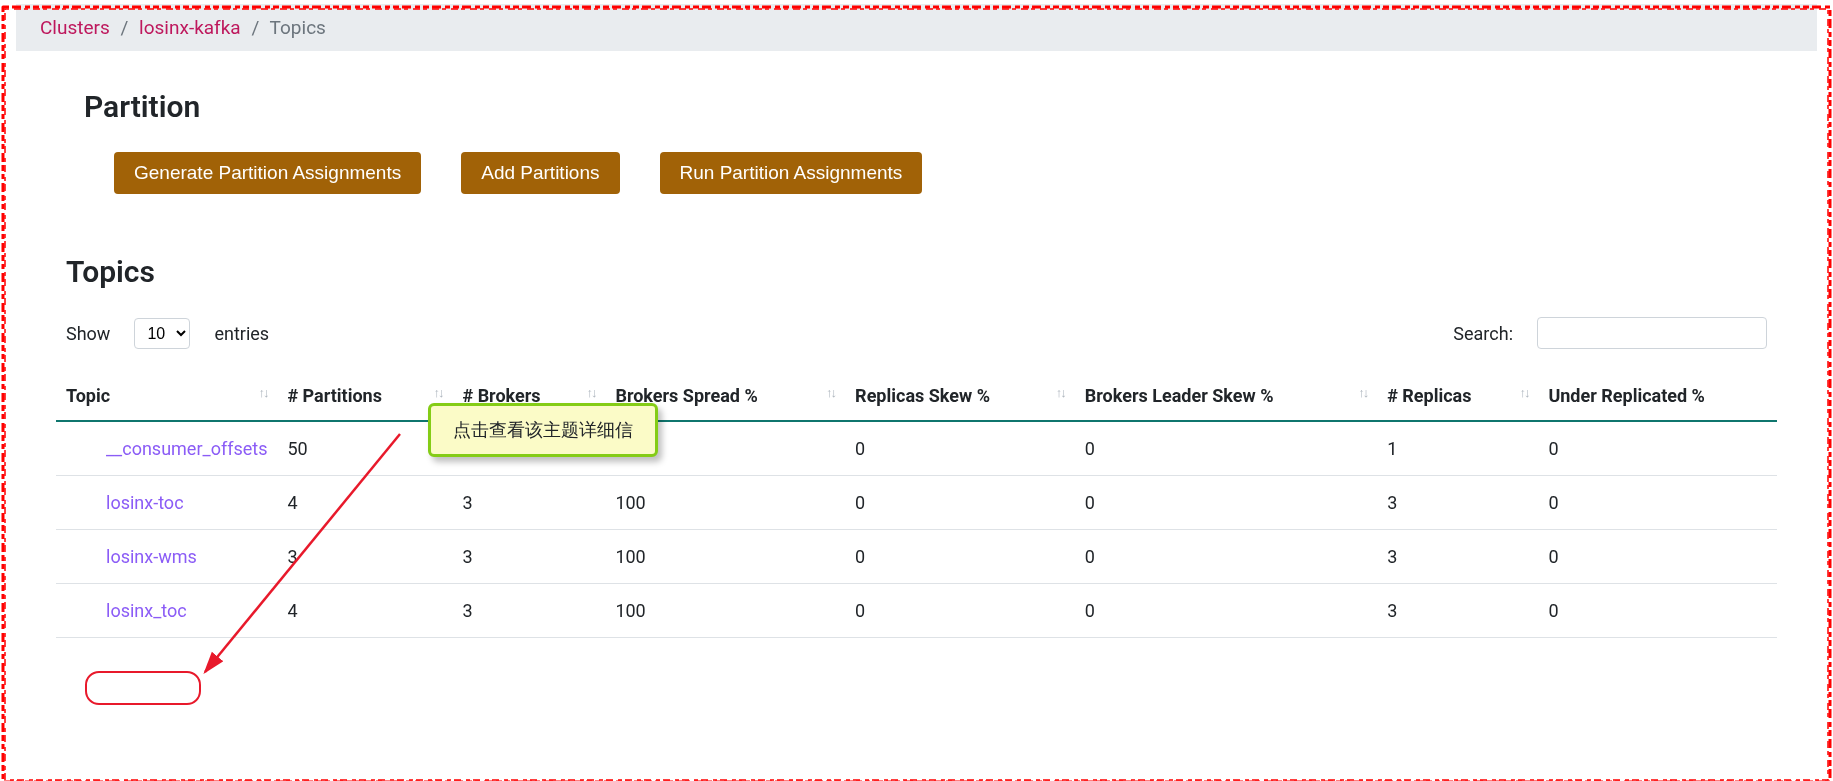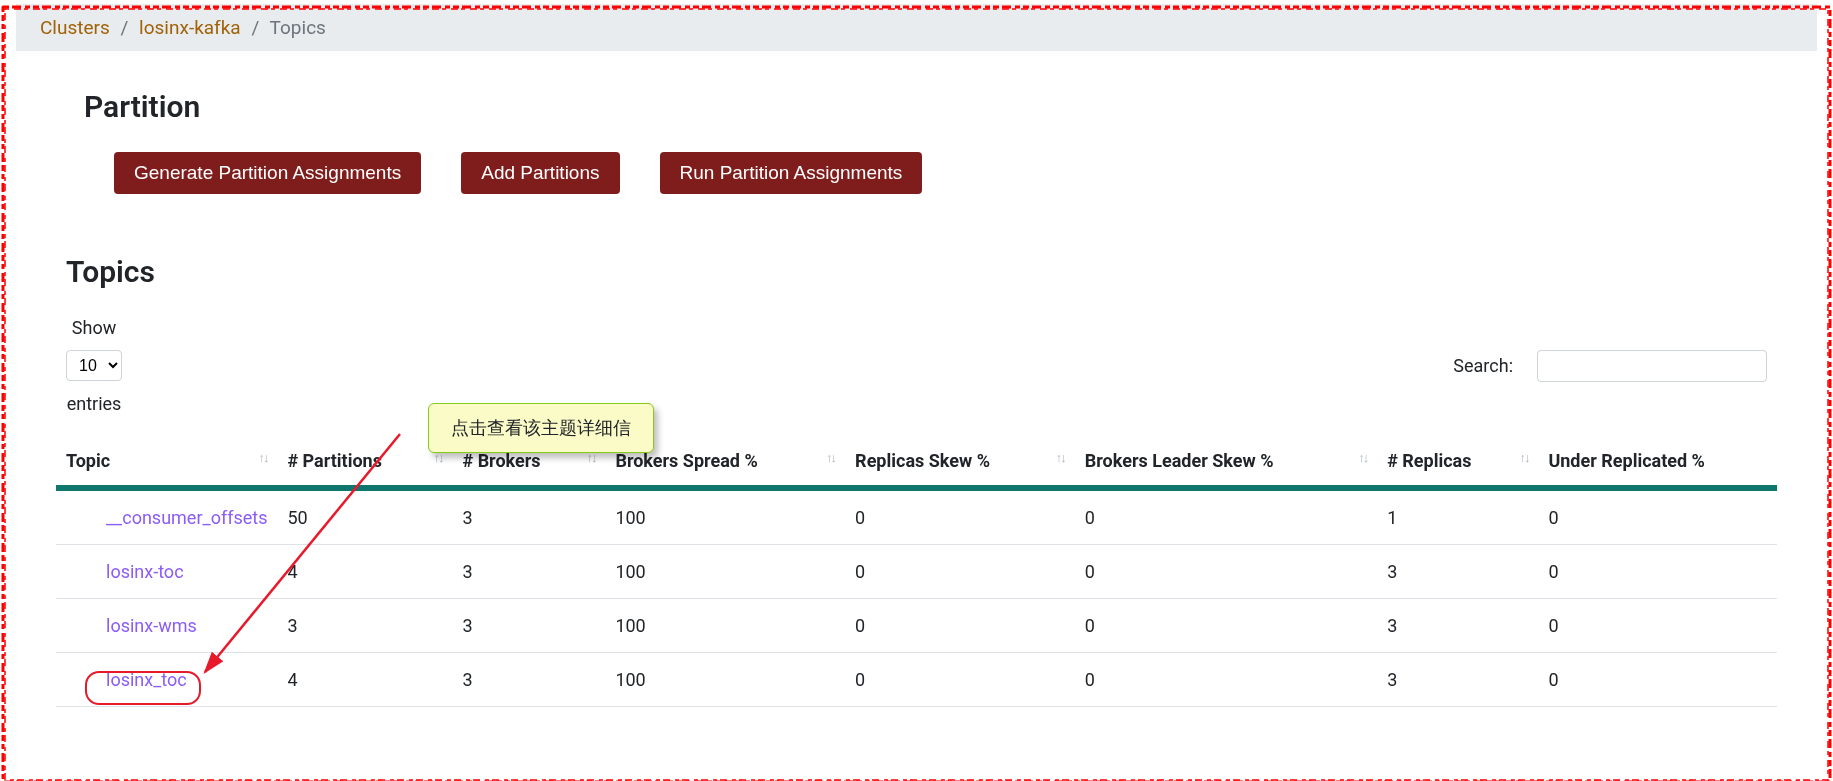--- a/index.html
+++ b/index.html
@@ -17,41 +17,41 @@
   width: 1833px;
   height: 781px;
 }
 .breadcrumb-bar {
   background: #e9ecef;
   padding: 12px 24px;
   font-size: 19px;
   color: #6c757d;
   margin: 4px 16px 0 16px;
 }
-.breadcrumb-bar a { color: #a16207; text-decoration: none; }
+.breadcrumb-bar a { color: #be185d; text-decoration: none; }
 .breadcrumb-bar .sep { color: #6c757d; padding: 0 6px; }
 .breadcrumb-bar .current { color: #6c757d; }
 .content { padding: 18px 40px 0 40px; margin: 0 16px; }
 .section-title {
   font-size: 30px;
   font-weight: 600;
   margin: 20px 0 28px 28px;
 }
 .ops-row { display: flex; gap: 40px; padding-left: 58px; margin-bottom: 60px; }
 .btn {
-  background: #7f1d1d;
+  background: #a16207;
   color: #fff;
   border: none;
   border-radius: 4px;
   padding: 10px 20px;
   font-size: 19px;
   cursor: pointer;
 }
 .topics-header { display: flex; align-items: center; justify-content: space-between; padding: 0 10px 0 0; }
-.show-ctrl { display: flex; align-items: center; gap: 12px; font-size: 18px; margin-left: 10px; flex-direction: column; }
+.show-ctrl { display: flex; align-items: center; gap: 24px; font-size: 18px; margin-left: 10px; }
 select {
   border: 1px solid #ced4da;
   border-radius: 4px;
   padding: 5px 8px;
   font-size: 16px;
   background: #fff;
 }
 .search-ctrl { display: flex; align-items: center; gap: 24px; font-size: 18px; }
 input[type="search"] {
   border: 1px solid #ced4da;
@@ -59,21 +59,21 @@
   padding: 6px 8px;
   font-size: 16px;
   width: 230px;
 }
 table { width: 100%; border-collapse: collapse; margin-top: 22px; }
 th {
   text-align: left;
   font-weight: 700;
   font-size: 18px;
   padding: 14px 10px;
-  border-bottom: 6px solid #0f766e;
+  border-bottom: 2px solid #0f766e;
   white-space: nowrap;
 }
 th .sort {
   float: right;
   color: #adb5bd;
   font-size: 13px;
   letter-spacing: -2px;
   margin-left: 6px;
 }
 td {
@@ -81,21 +81,21 @@
   padding: 16px 10px;
   border-bottom: 1px solid #dee2e6;
 }
 td a { color: #8b5cf6; text-decoration: none; margin-left: 40px; }
 .col-topic { width: 220px; }
 .callout {
   position: absolute;
   left: 428px;
   top: 399px;
   background: #fbfbc7;
-  border: 1px solid #84cc16;
+  border: 3px solid #84cc16;
   border-radius: 6px;
   padding: 12px 22px;
   font-size: 18px;
   box-shadow: 4px 5px 6px rgba(0,0,0,0.25);
   white-space: nowrap;
 }
 .highlight-oval {
   position: absolute;
   left: 85px;
   top: 667px;

